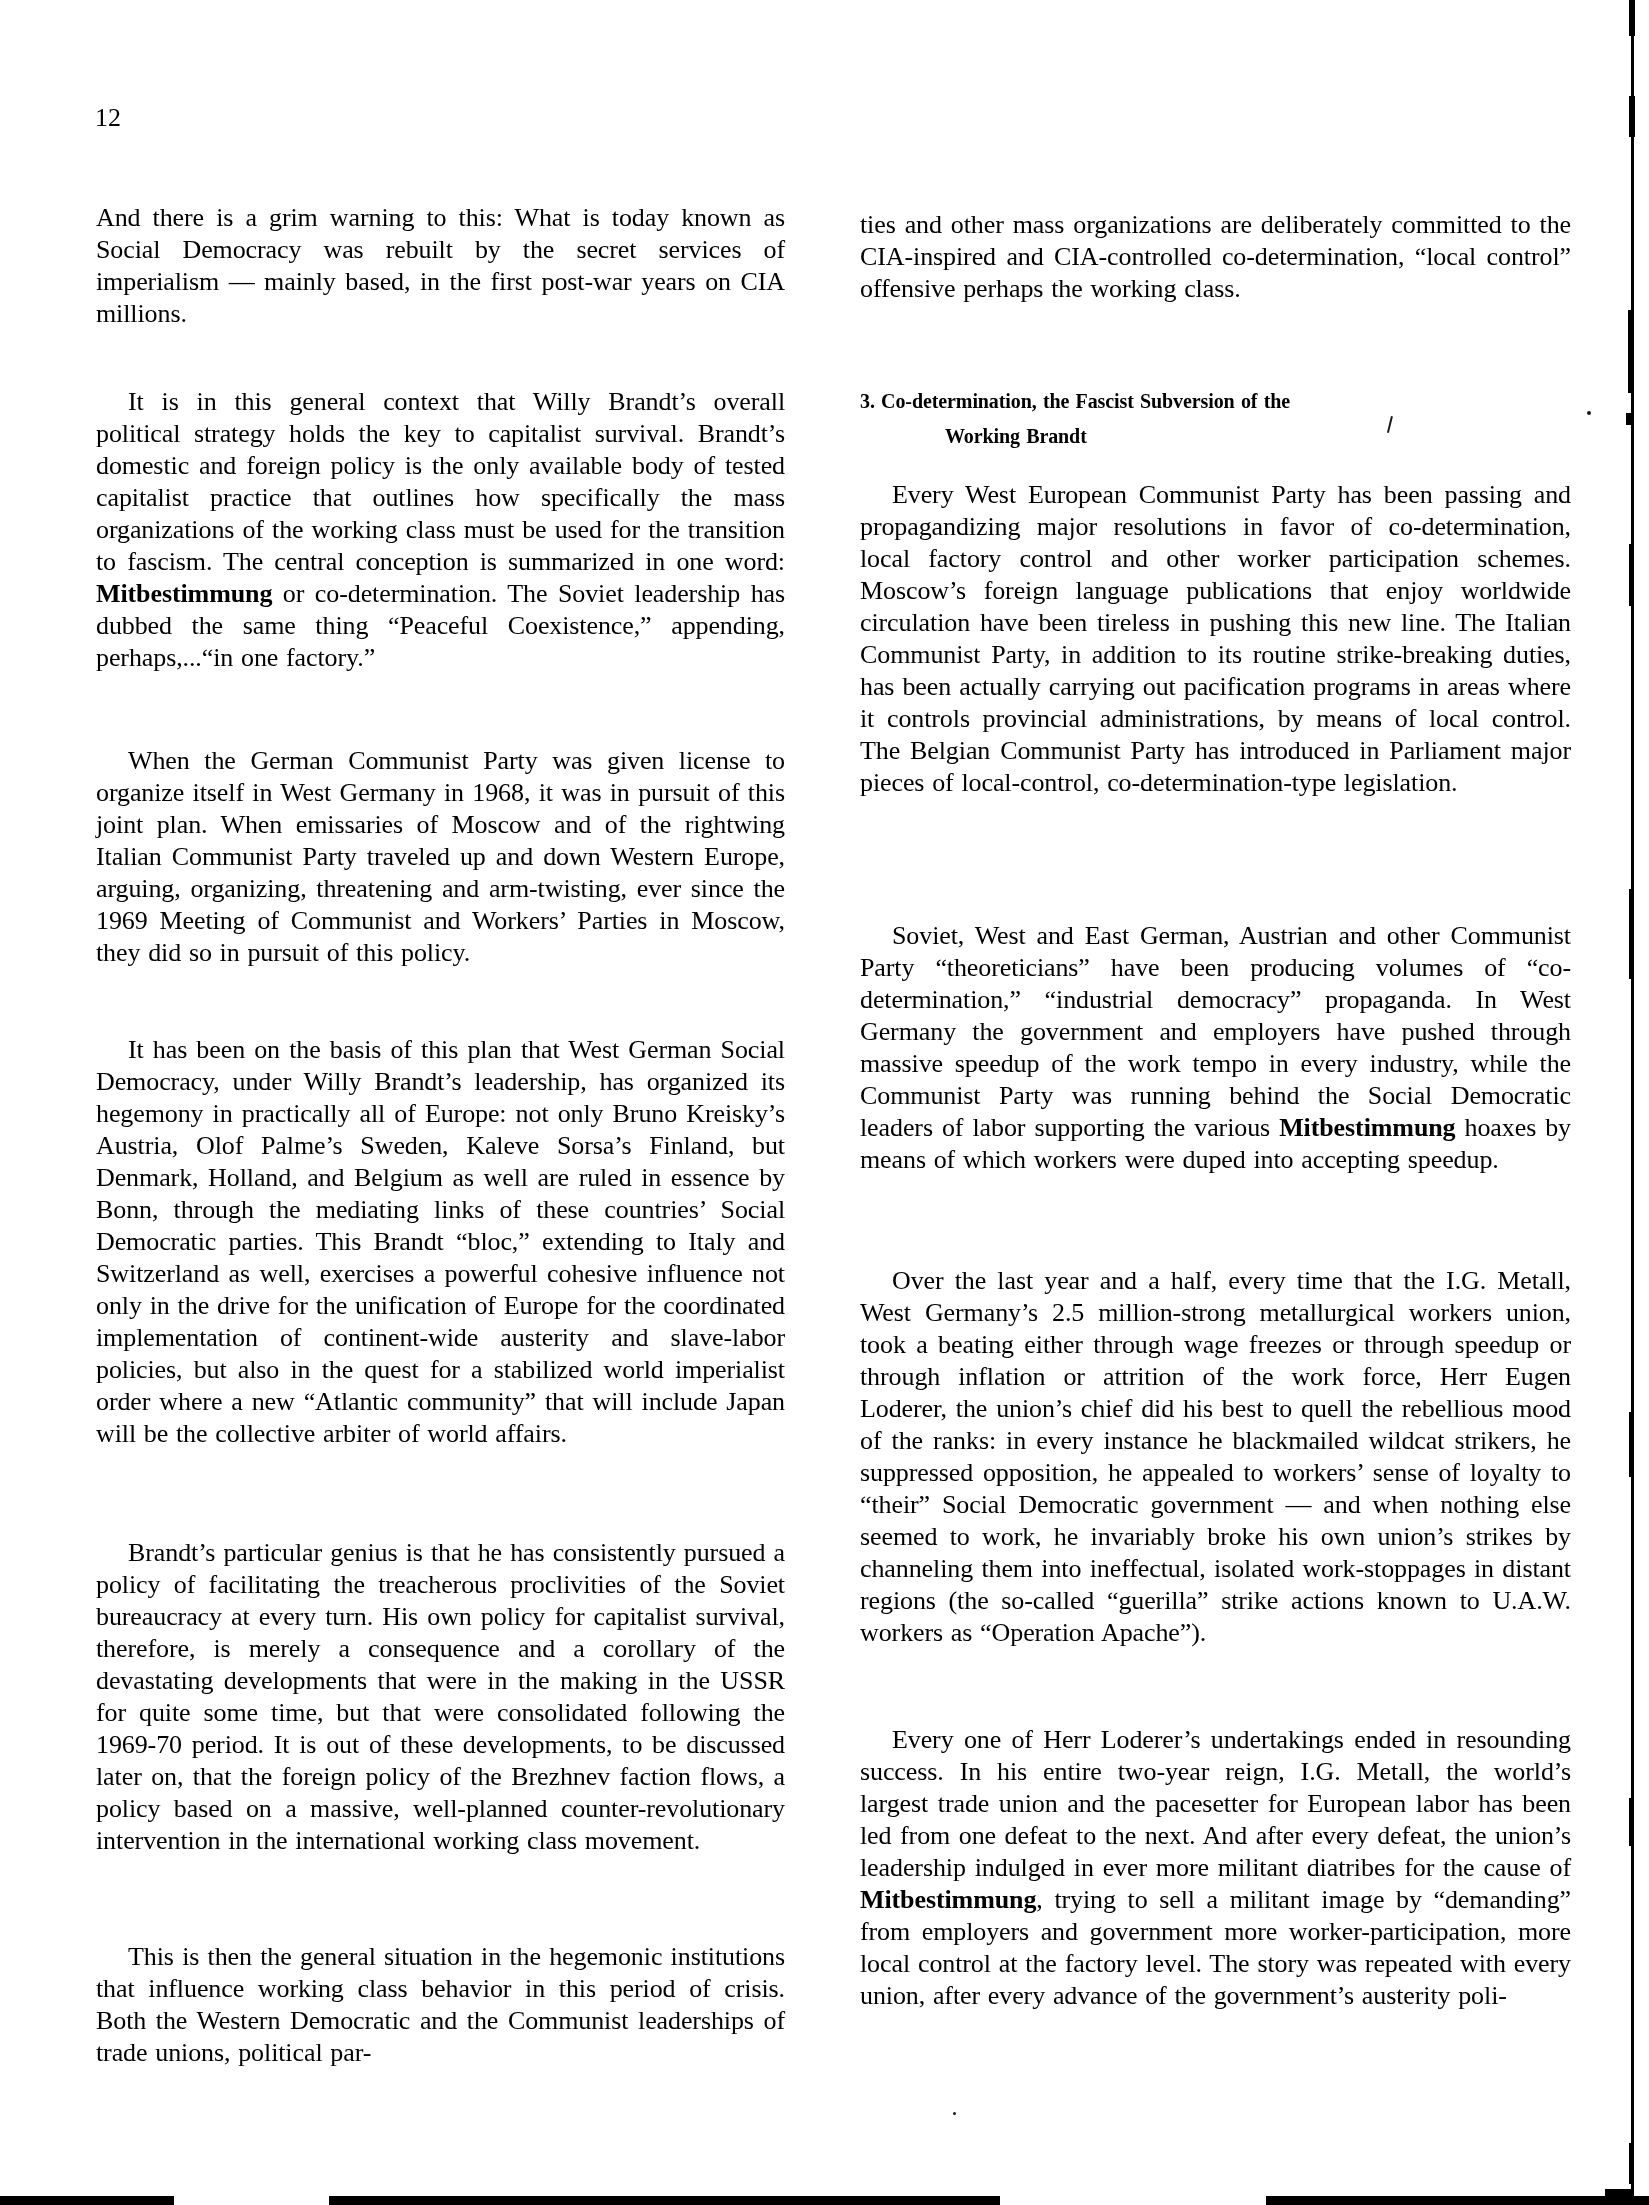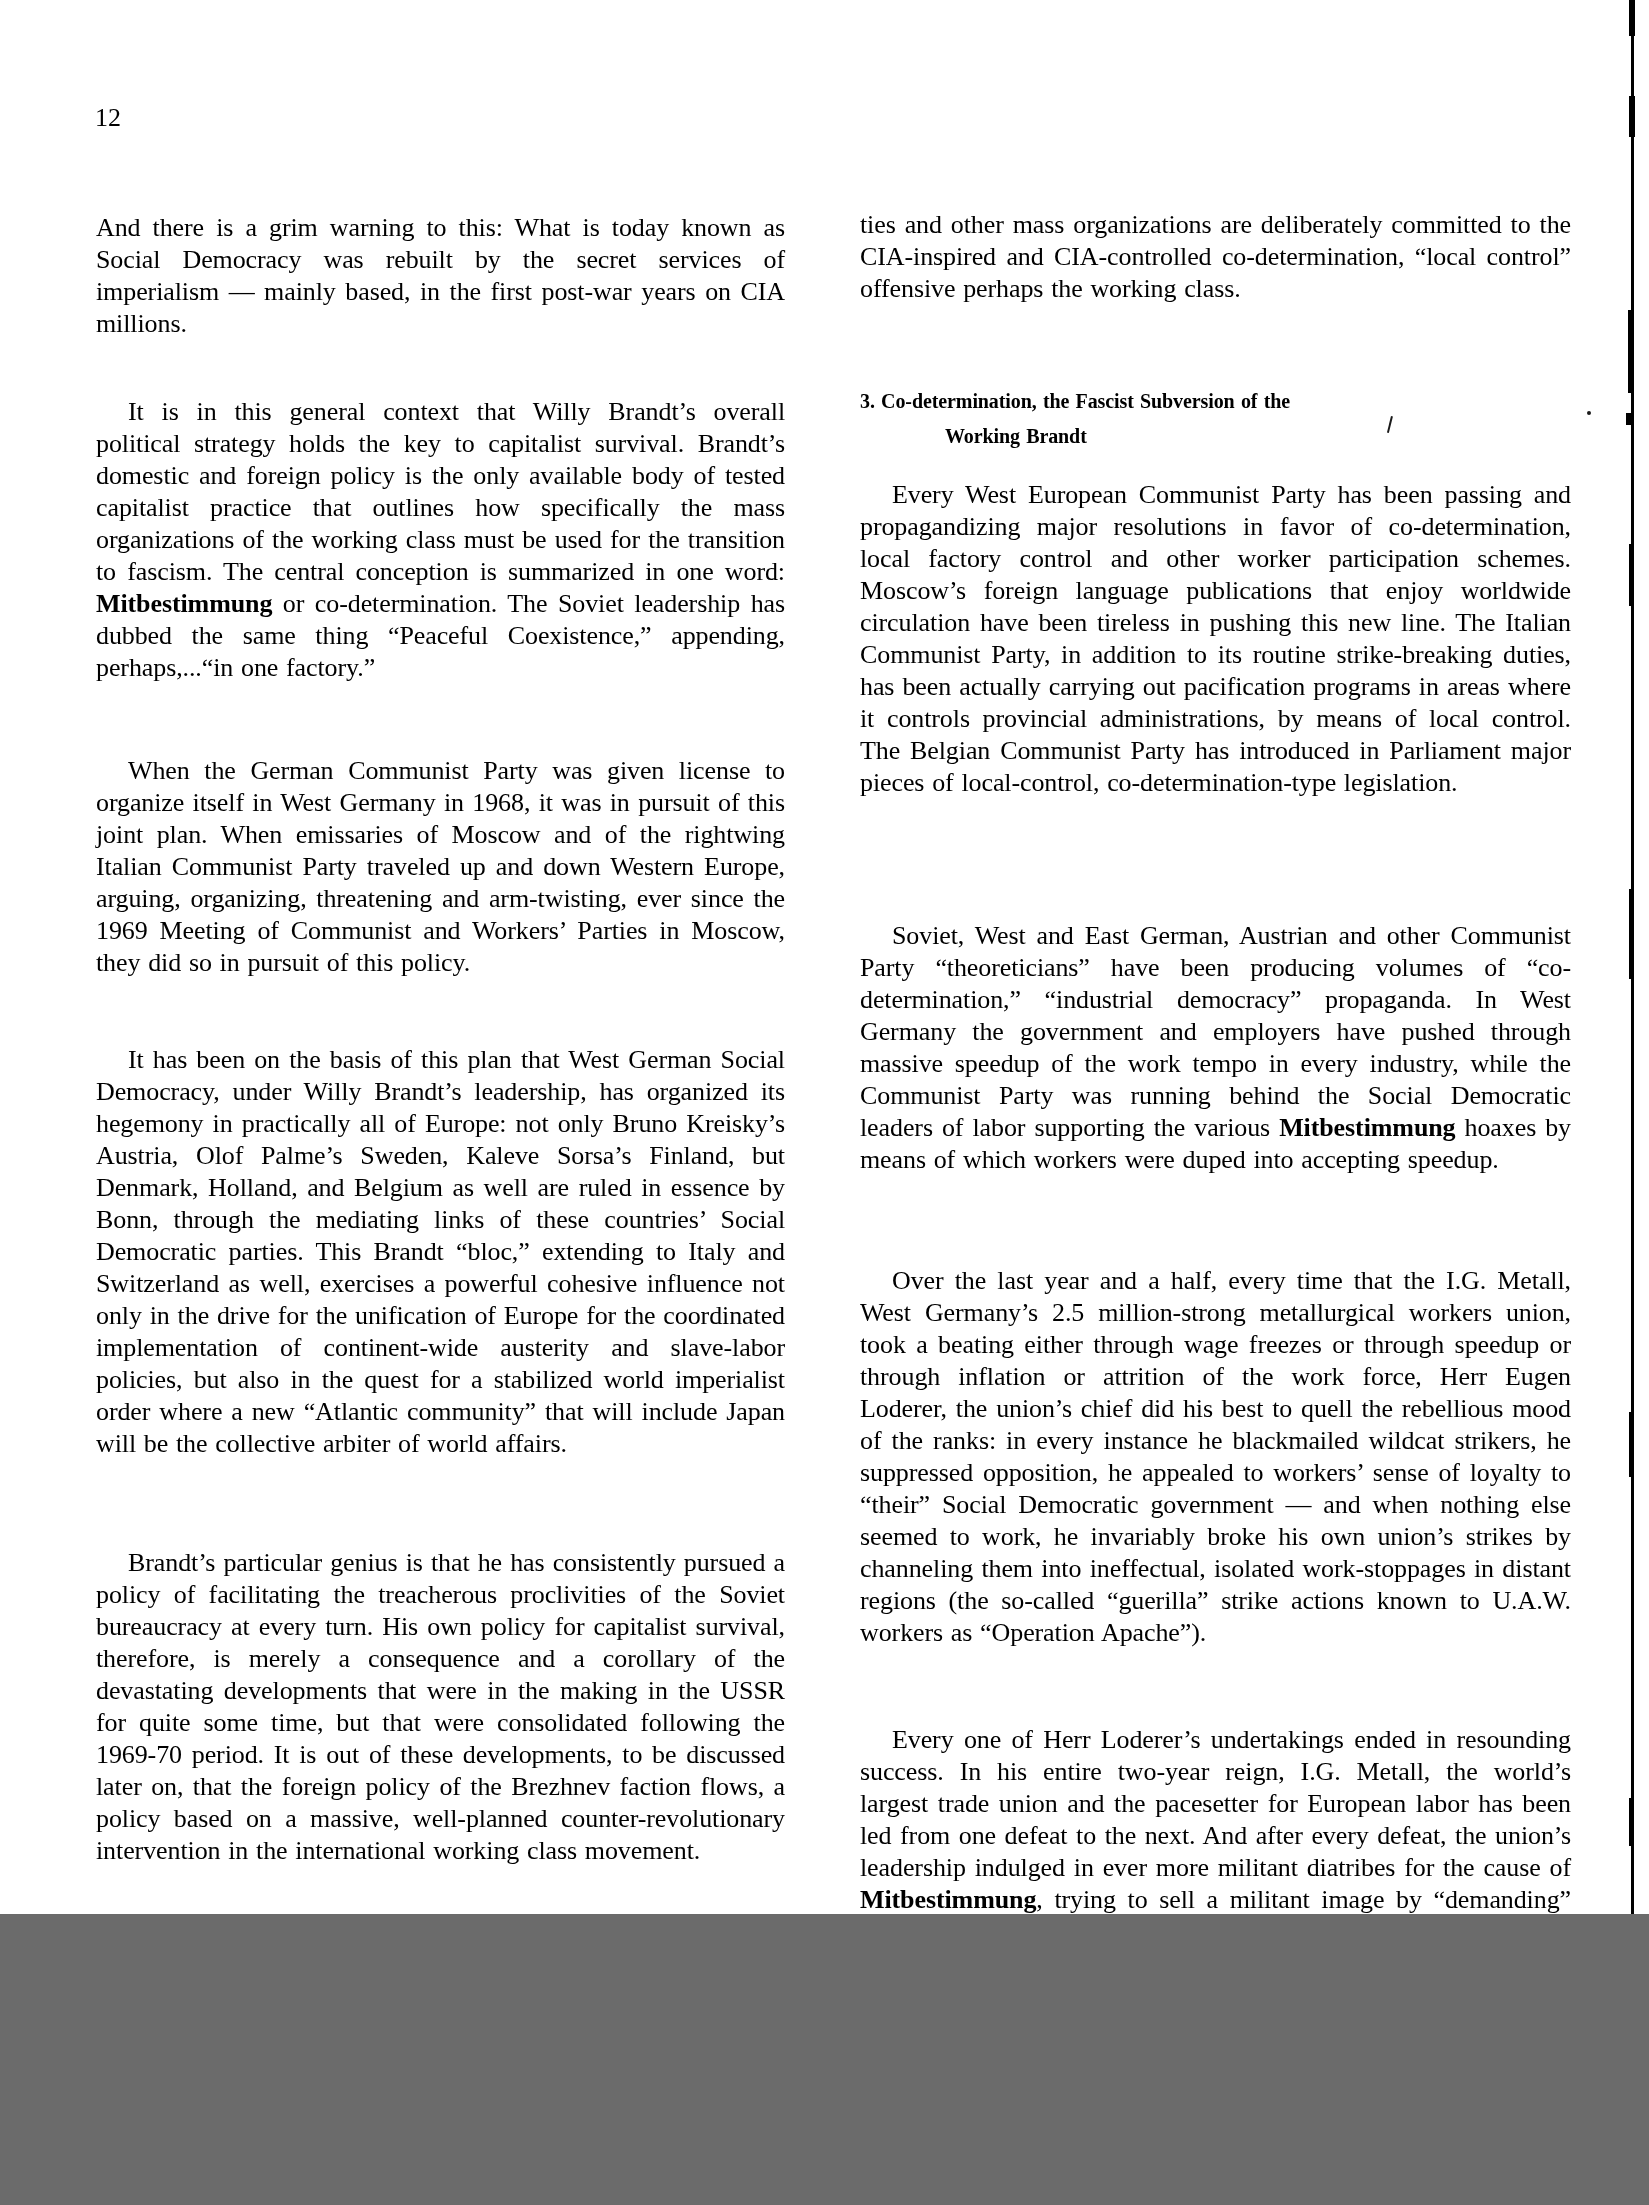--- a/index.html
+++ b/index.html
@@ -1,36 +1,36 @@
 <!DOCTYPE html>
 <html style="font-size:11px"><head>
 <meta charset="utf-8">
 <style>
   html,body{margin:0;padding:0;background:#6b6b6b;}
   .page{
     position:relative;
-    width:1649px;height:1914px;
+    width:1649px;height:2205px;
     background:#ffffff;
     color:#000;
     font-family:"Liberation Serif","DejaVu Serif",serif;
     overflow:hidden;
   }
   .pagenum{
     position:absolute;left:95px;top:103px;
     font-size:26px;line-height:30px;
   }
   .para{
     position:absolute;margin:0;
     font-size:26px;line-height:32px;
     text-align:justify;
     letter-spacing:-0.1px;
     word-spacing:1.4px;
   }
   .para b{font-weight:bold;}
-  .colL{left:96px;width:689px;margin-top:10px;}
+  .colL{left:96px;width:689px;}
   .colR{left:860px;width:711px;}
   .indent{text-indent:32px;}
   .heading-line{
     position:absolute;margin:0;
     font-size:20px;line-height:34px;
     font-weight:bold;letter-spacing:-0.1px;word-spacing:1.4px;
   }
   
   .edge-line{position:absolute;left:1631px;top:0;width:2.8px;height:2205px;background:#000;}
   .edge-nub{position:absolute;background:#000;}

